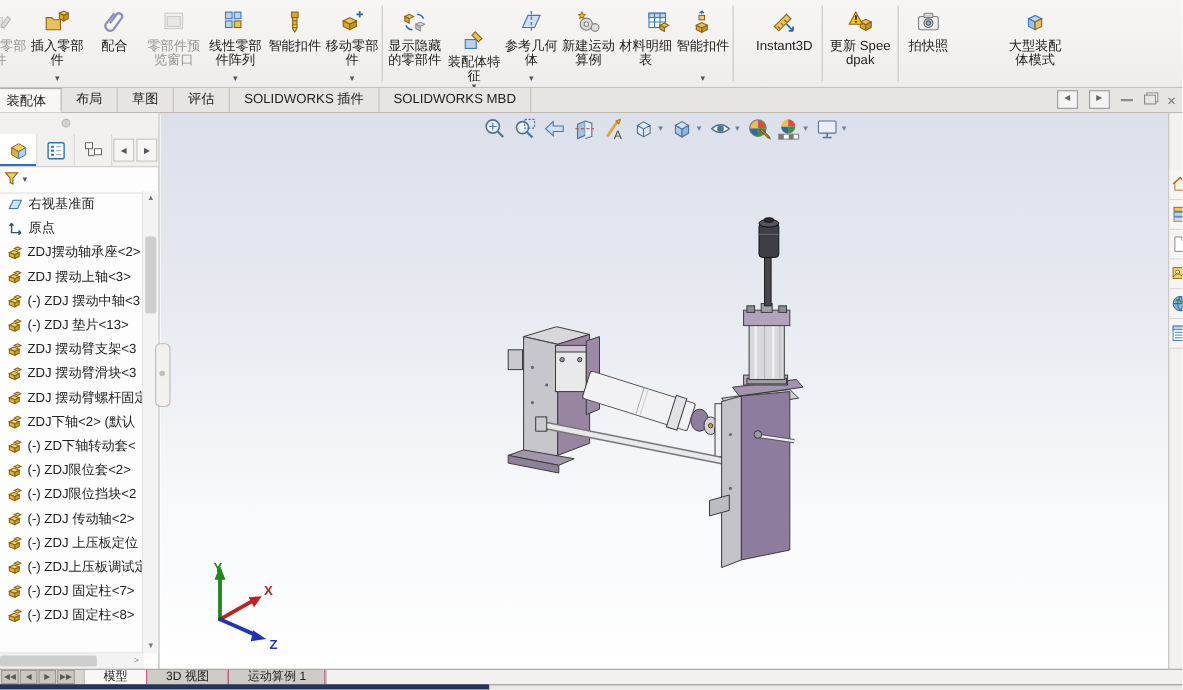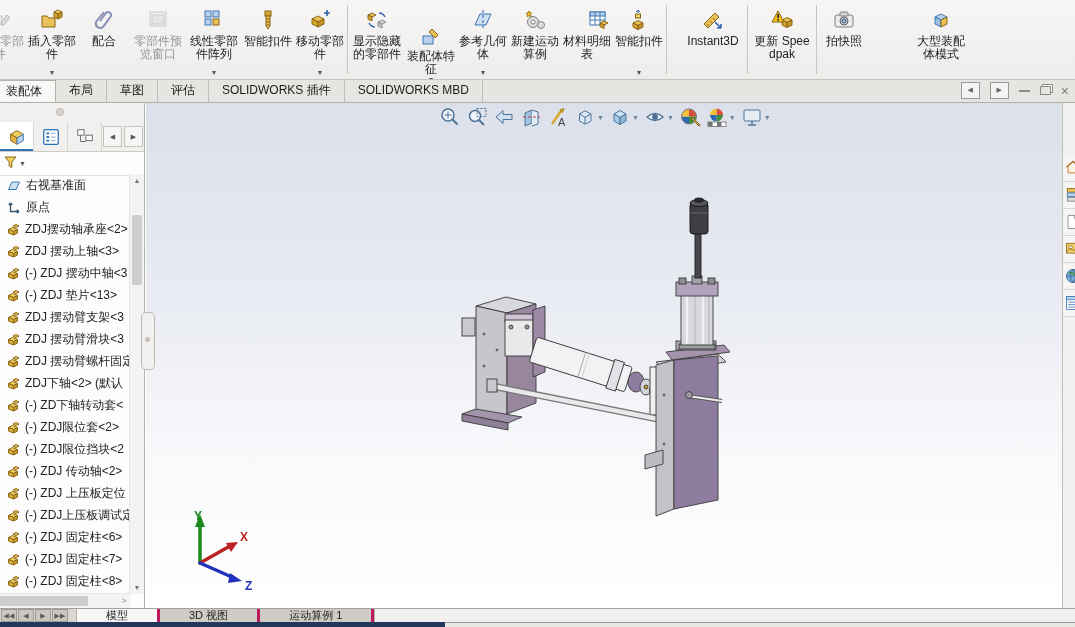--- a/index.html
+++ b/index.html
@@ -61,21 +61,21 @@
   .modelsvg{position:absolute;left:0;top:0}
   
   .taskpane{position:absolute;right:0;top:103px;width:12px;height:505px;background:#f2f1ef;border-left:1px solid #c2bfba}
   .tpbtn{width:24px;height:26px;border-bottom:1px solid #d8d5d0;display:flex;align-items:center;padding-left:1px;
          overflow:hidden;cursor:pointer;background:#f6f5f3}
   
   .bbar{position:absolute;left:0;top:608px;width:1075px;height:14px;box-sizing:border-box;background:#d9d6d1;
         border-top:1px solid #a5a19c;display:flex;align-items:stretch;font-size:11px}
   .bnav{width:16px;box-sizing:border-box;border:1px solid #9d9994;background:#cac6c1;color:#5d5a56;font-size:7px;
         line-height:11px;text-align:center;margin:0 0 0 1px;cursor:pointer}
-  .btab{padding:0 29px;line-height:13px;border-right:3px solid #be185d;background:#cfccc7;cursor:pointer;white-space:nowrap}
+  .btab{padding:0 17px;line-height:13px;border-right:1px solid #be185d;background:#cfccc7;cursor:pointer;white-space:nowrap}
   .btab.active{background:#f8f7f6;border-left:1px solid #b3afaa}
   .btab-space{flex:1;background:#f2f1ef;border-left:1px solid #b3afaa}
   .navy{position:absolute;left:0;top:622px;width:445px;height:5px;background:#24365c}
   .navy2{position:absolute;left:445px;top:622px;width:630px;height:5px;background:#e9e7e4;border-top:1px solid #9a9a9a;box-sizing:border-box}
 </style>
 </head>
 <body>
 
 <div class="ribbon" id="ribbon">
     <div class="rb disabled" style="width: 52px; margin-left: -26px;">
@@ -524,31 +524,20 @@
       <li class="trow">
         <span style="display:inline-flex;">
           <svg width="13" height="13" viewBox="0 0 12 13">
             <path d="M1 6.5 l4 -2 5 2 -4 2 Z" fill="#f0cf5e" stroke="#8a6414"></path>
             <path d="M1 6.5 v3.5 l5 2 v-3.5 Z" fill="#e3b341" stroke="#8a6414"></path>
             <path d="M10 6.5 v3.5 l-4 2 v-3.5 Z" fill="#caa02c" stroke="#8a6414"></path>
             <path d="M5.5 3 l3 -1.5 3 1.5 -3 1.5 Z" fill="#f0cf5e" stroke="#8a6414"></path>
           </svg>
         </span>
         <span>(-) ZDJ上压板调试定</span>
-      </li>
-      <li class="trow">
-        <span style="display:inline-flex;">
-          <svg width="13" height="13" viewBox="0 0 12 13">
-            <path d="M1 6.5 l4 -2 5 2 -4 2 Z" fill="#f0cf5e" stroke="#8a6414"></path>
-            <path d="M1 6.5 v3.5 l5 2 v-3.5 Z" fill="#e3b341" stroke="#8a6414"></path>
-            <path d="M10 6.5 v3.5 l-4 2 v-3.5 Z" fill="#caa02c" stroke="#8a6414"></path>
-            <path d="M5.5 3 l3 -1.5 3 1.5 -3 1.5 Z" fill="#f0cf5e" stroke="#8a6414"></path>
-          </svg>
-        </span>
-        <span>(-) ZDJ 固定柱&lt;6&gt;</span>
       </li>
       <li class="trow">
         <span style="display:inline-flex;">
           <svg width="13" height="13" viewBox="0 0 12 13">
             <path d="M1 6.5 l4 -2 5 2 -4 2 Z" fill="#f0cf5e" stroke="#8a6414"></path>
             <path d="M1 6.5 v3.5 l5 2 v-3.5 Z" fill="#e3b341" stroke="#8a6414"></path>
             <path d="M10 6.5 v3.5 l-4 2 v-3.5 Z" fill="#caa02c" stroke="#8a6414"></path>
             <path d="M5.5 3 l3 -1.5 3 1.5 -3 1.5 Z" fill="#f0cf5e" stroke="#8a6414"></path>
           </svg>
         </span>

